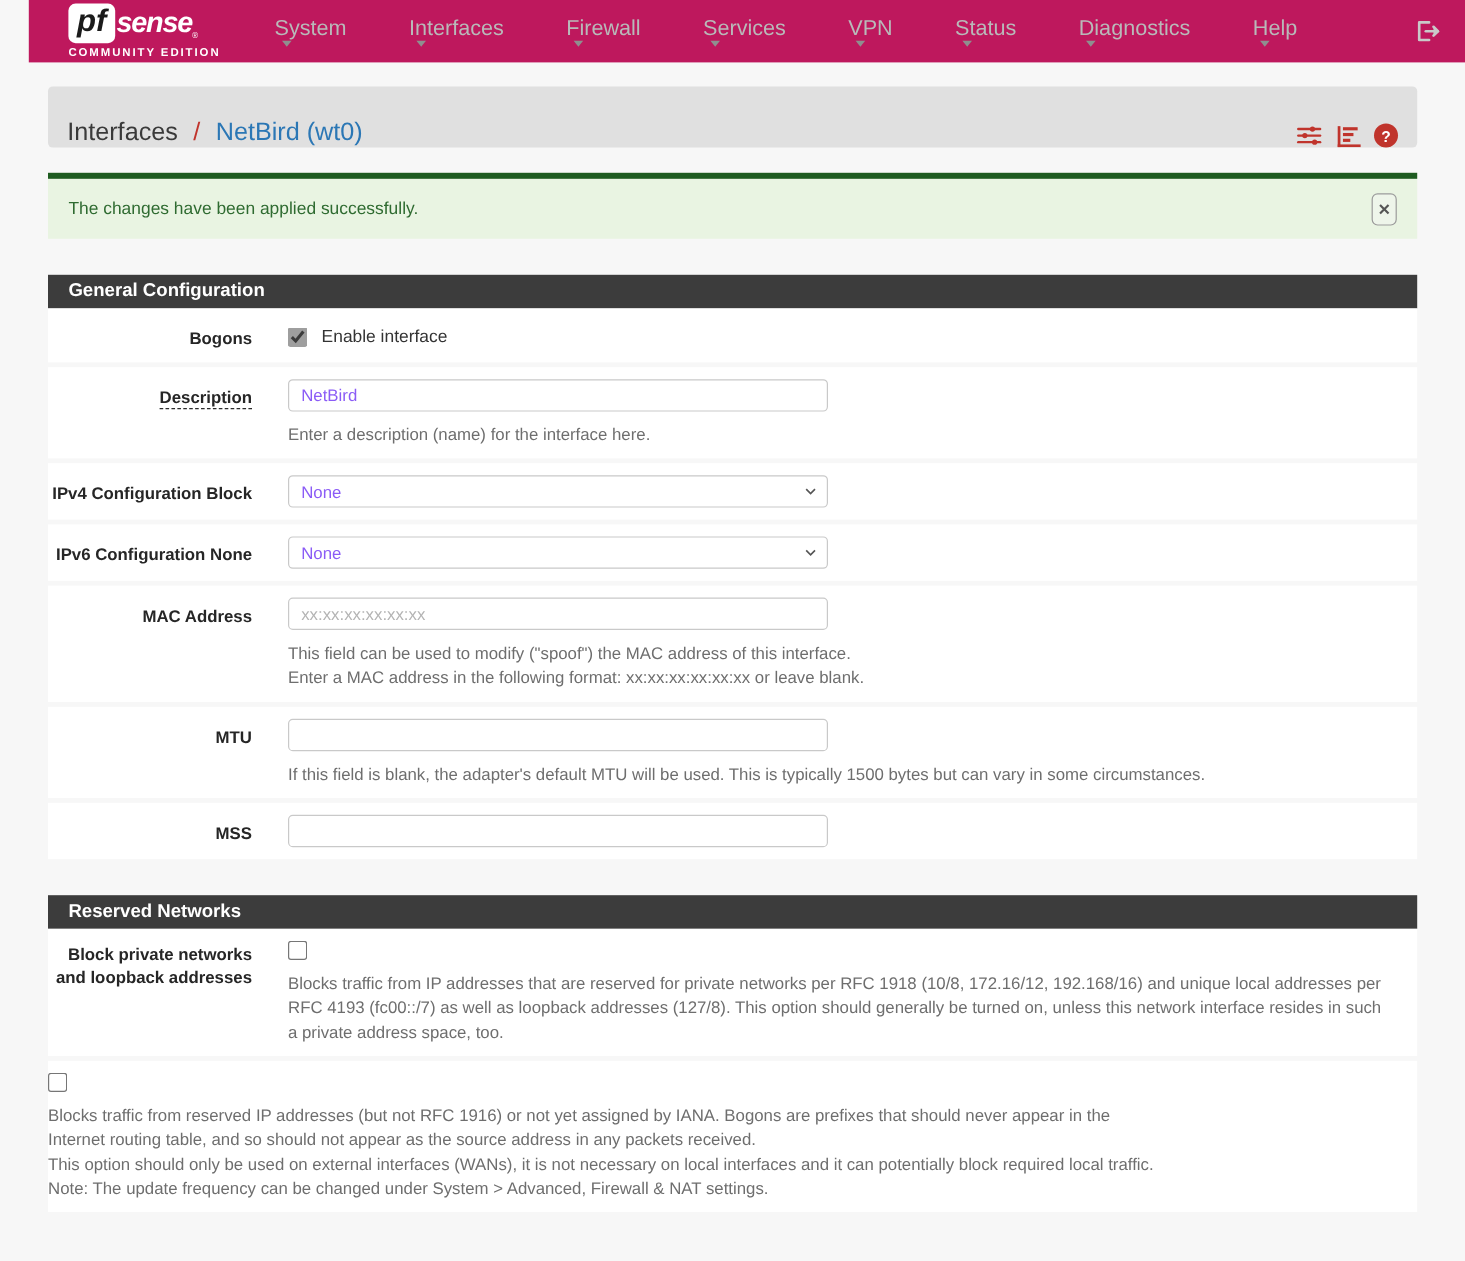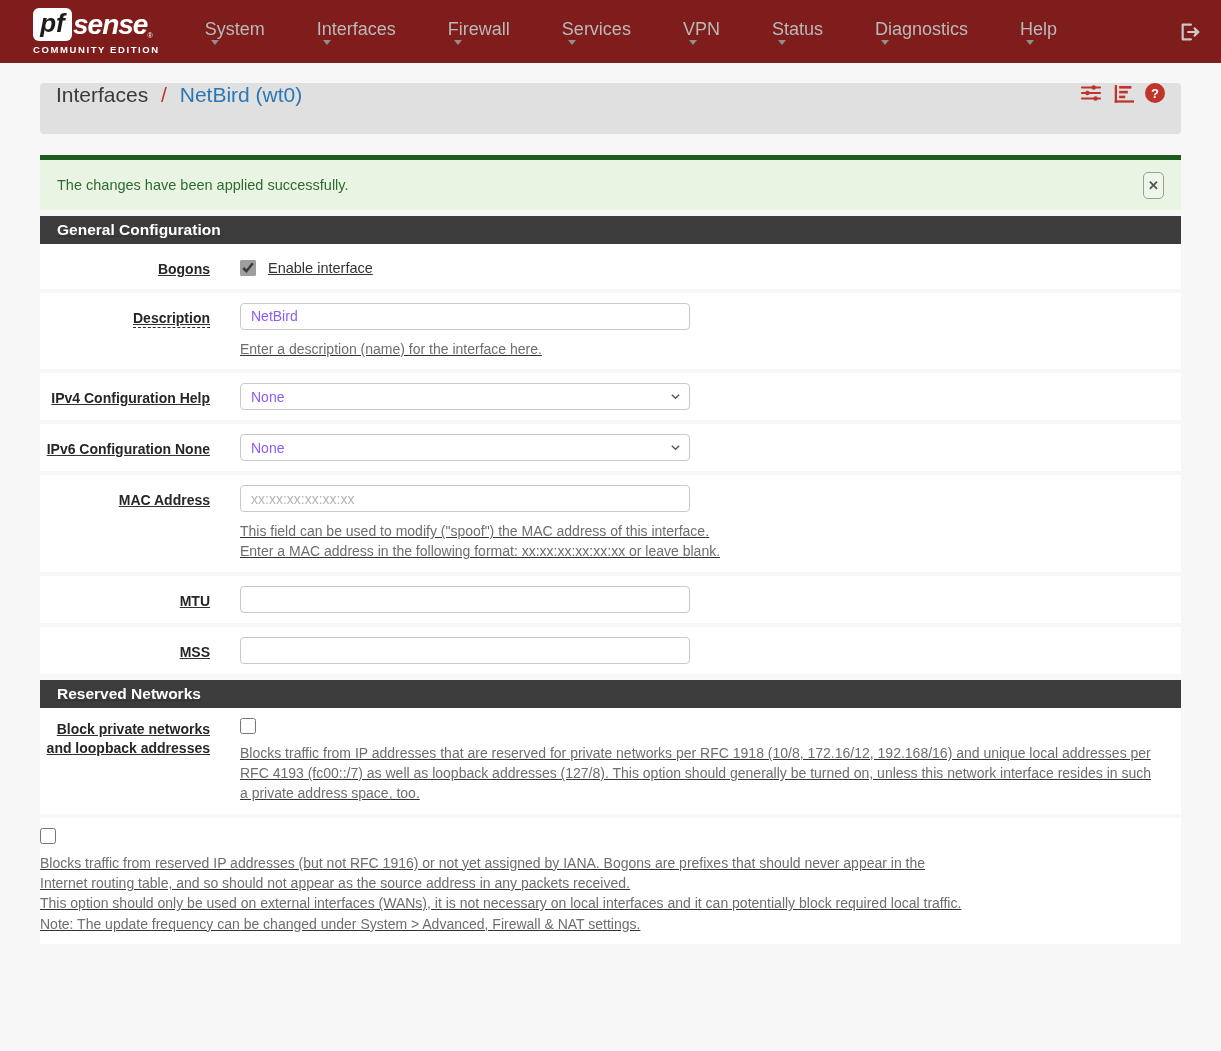--- a/index.html
+++ b/index.html
@@ -5,33 +5,34 @@
   * { margin:0; padding:0; box-sizing:border-box; }
   html,body { width:1221px; height:1051px; overflow:hidden; }
   body {
     font-family:"Liberation Sans", sans-serif;
     font-size:14px; color:#333;
     background:#f7f7f7;
   }
 
   
   .navbar {
-    height:63px; background:#7f1d1d;
+    height:52px; background:#be185d;
     display:flex; align-items:center;
     padding:0 20px 0 33px;
+    margin-left:24px;
   }
   .brand { display:flex; flex-direction:column; margin-right:45px; }
   .brand-top { display:flex; align-items:flex-start; }
   .pf-box {
     background:#fff; color:#1b1b1b; border-radius:6px;
     width:39px; height:33px; display:flex; align-items:center; justify-content:center;
     font-style:italic; font-weight:bold; font-size:26px; padding-bottom:3px;
   }
   .sense-text {
-    color:#fff; font-style:italic; font-weight:bold; font-size:28px;
+    color:#fff; font-style:italic; font-weight:bold; font-size:24px;
     letter-spacing:-1px; line-height:33px; margin-left:1px;
   }
   .reg { color:#fff; font-size:7px; margin-top:24px; }
   .edition {
     color:#fff; font-size:9.5px; font-weight:bold; letter-spacing:1.6px; margin-top:3px;
   }
   .nav-items { display:flex; align-items:center; flex:1; }
   .nav-item {
     color:#b9b9b9; font-size:18px; padding:15px 0; margin-right:52px;
     cursor:pointer; display:flex; align-items:flex-start; white-space:nowrap;flex-direction:column;
@@ -41,21 +42,21 @@
     border-left:4px solid transparent; border-right:4px solid transparent;
     border-top:5px solid #8f8f8f;
   }
   .logout { margin-left:auto; cursor:pointer; display:flex; align-items:center; }
 
   
   .container { margin:0 40px; }
 
   .breadcrumb-bar {
     margin-top:20px; background:#e0e0e0; border-radius:4px;
-    height:51px; display:flex; align-items:flex-start; padding:0 16px;
+    height:51px; display:flex; align-items:flex-end; padding:0 16px;
   }
   .breadcrumb { font-size:21px; }
   .bc-section { color:#3a3a3a; }
   .bc-sep { color:#c0342c; margin:0 7px; }
   .bc-page { color:#2b77b5; cursor:pointer; }
   .bc-icons { margin-left:auto; display:flex; align-items:center; gap:11px; }
   .bc-icon { cursor:pointer; display:flex; align-items:center; }
   .q-circle {
     width:20px; height:20px; border-radius:50%; background:#c0342c;
     color:#fff; font-weight:bold; font-size:13px;
@@ -67,21 +68,21 @@
     height:55px; display:flex; align-items:center; padding:0 17px;
     color:#2f6b31; font-size:14.5px;text-align:right;
   }
   .alert-close {
     margin-left:auto; border:1px solid #9b9b9b; border-radius:5px;
     color:#555; font-weight:bold; font-size:13px; line-height:1;
     padding:6px 4px; cursor:pointer; background:#eef5ea;
   }
 
   
-  .panel { margin-top:6px;text-decoration:underline; }
+  .panel { margin-top:30px; }
   .panel-heading {
     background:#3c3c3c; color:#fff; font-weight:bold; font-size:15.5px;
     height:28px; display:flex; align-items:center; padding:0 17px;
   }
   .form-row {
     background:#fff; display:flex; padding:10px 20px 10px 0; margin-bottom:4px;
   }
   .row-label {
     width:200px; min-width:200px; text-align:right; padding:6px 30px 0 0;
     font-weight:bold; color:#262626; line-height:1.35;
@@ -217,21 +218,21 @@
 
     <div class="form-row">
       <div class="row-label"><span class="dotted-u">Description</span></div>
       <div class="row-control">
         <input type="text" class="text-input" value="NetBird" style="">
         <div class="help-text">Enter a description (name) for the interface here.</div>
       </div>
     </div>
 
     <div class="form-row">
-      <div class="row-label">IPv4 Configuration Help</div>
+      <div class="row-label">IPv4 Configuration Block</div>
       <div class="row-control">
         <div class="select-wrap">
           <select class="select-input">
             <option>None</option>
           </select>
           <svg class="select-chevron" viewBox="0 0 12 12" fill="none" stroke="currentColor" stroke-width="1.5">
               <path d="M2 4 L6 8 L10 4"></path>
             </svg>
         </div>
       </div>
@@ -257,20 +258,21 @@
         <input type="text" class="text-input" placeholder="xx:xx:xx:xx:xx:xx" style="">
         <div class="help-text">This field can be used to modify ("spoof") the MAC address of this interface.</div>
         <div class="help-text">Enter a MAC address in the following format: xx:xx:xx:xx:xx:xx or leave blank.</div>
       </div>
     </div>
 
     <div class="form-row">
       <div class="row-label">MTU</div>
       <div class="row-control">
         <input type="text" class="text-input" value="" style="">
+        <div class="help-text">If this field is blank, the adapter's default MTU will be used. This is typically 1500 bytes but can vary in some circumstances.</div>
       </div>
     </div>
 
     <div class="form-row">
       <div class="row-label">MSS</div>
       <div class="row-control">
         <input type="text" class="text-input" value="" style="">
       </div>
     </div>
   </div>

